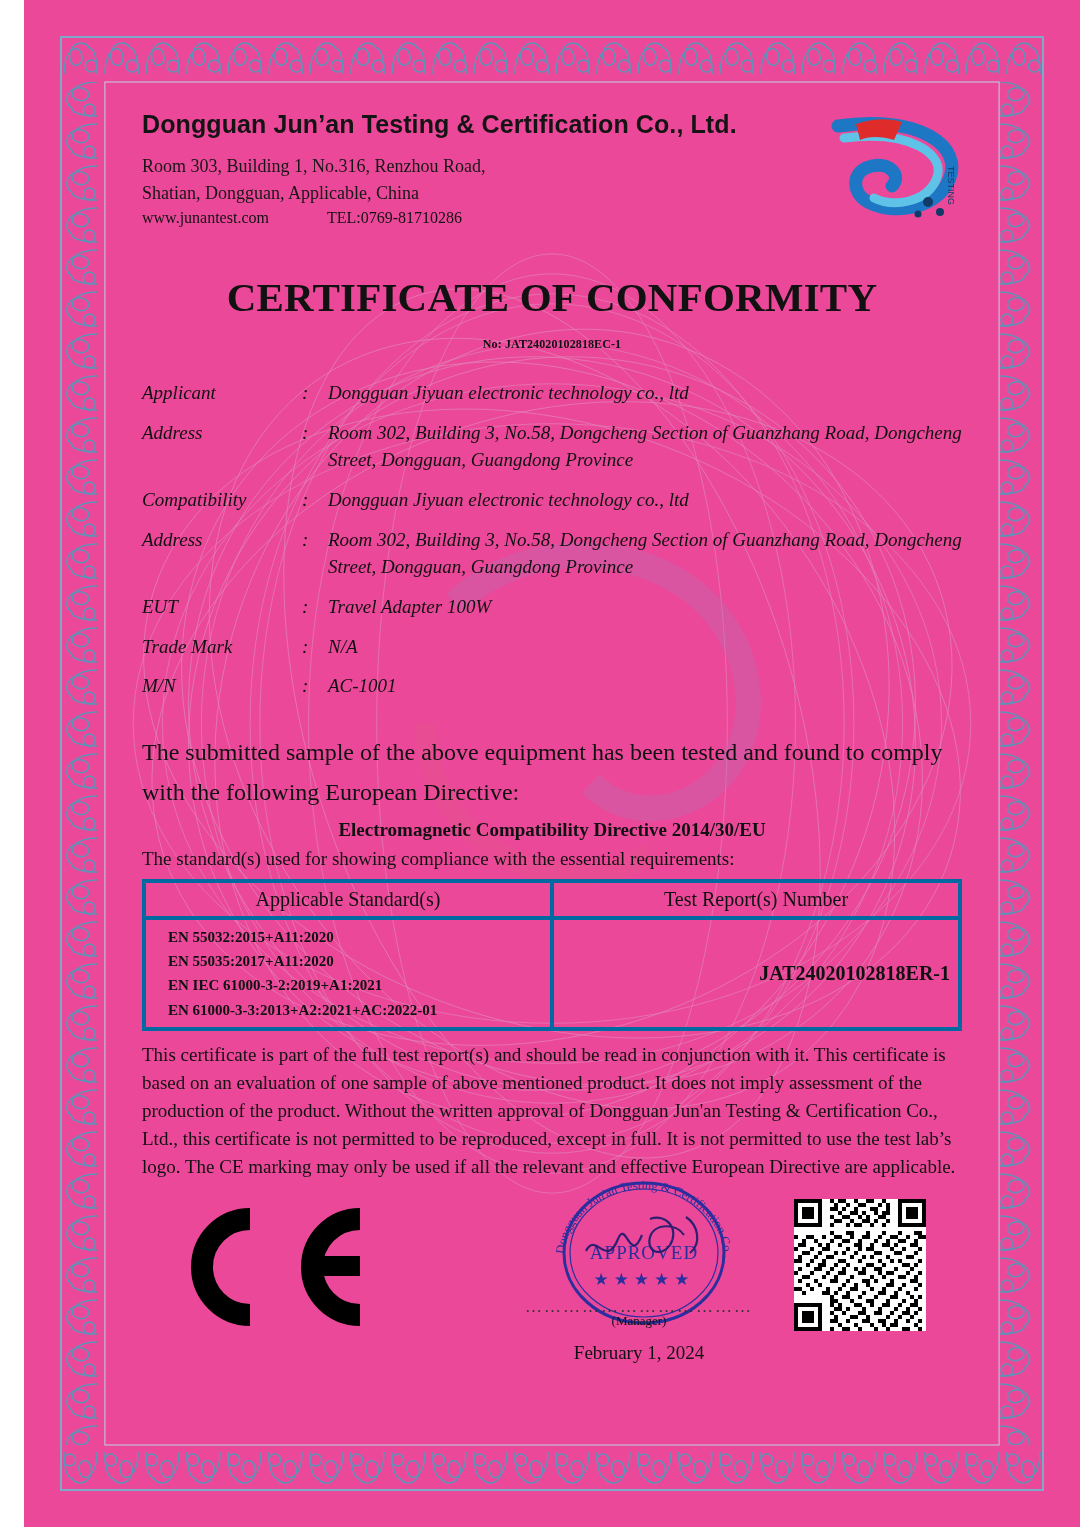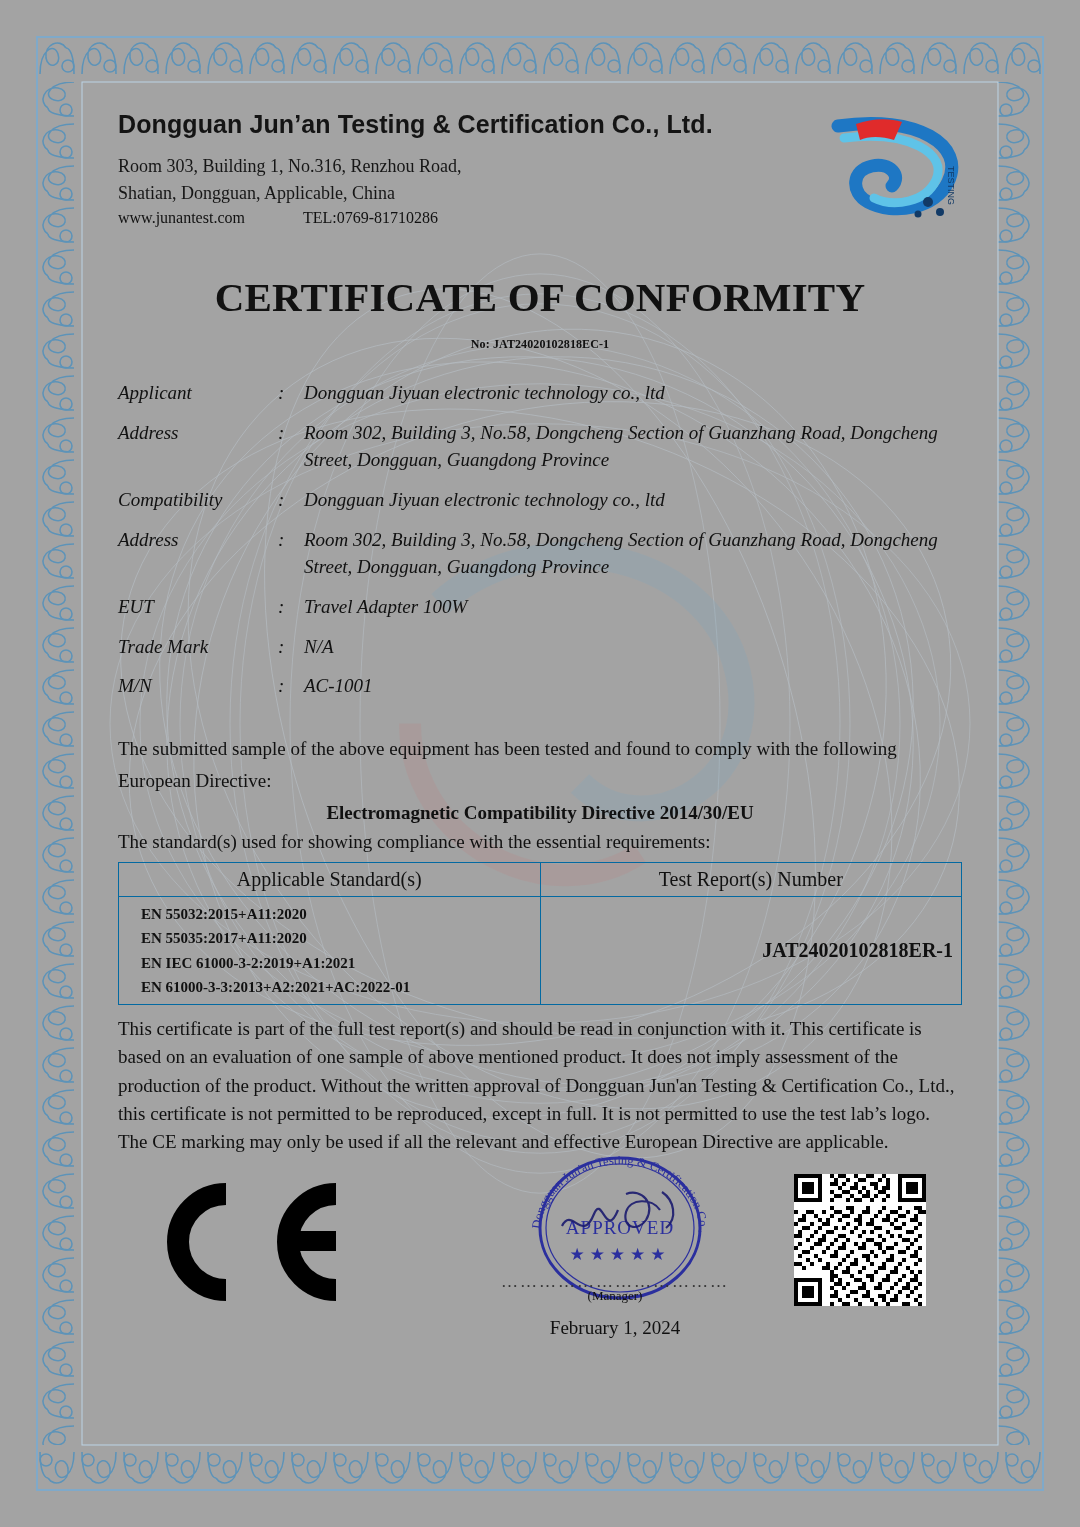--- a/index.html
+++ b/index.html
@@ -13,21 +13,22 @@
     font-family: "Liberation Serif", serif;
     color: #111;
     position: relative;
     overflow: hidden;
   }
 
   
   .page {
     position: absolute;
     inset: 0;
-    background: #a3a3a3;
+    background: #ec4899;
+    margin-left: 24px;
   }
   .border-outer {
     position: absolute;
     left: 36px; top: 36px; right: 36px; bottom: 36px;
     border: 2px solid #7fa9c9;
   }
   
   .deco {
     position: absolute;
     left: 36px; top: 36px; right: 36px; bottom: 36px;
@@ -103,21 +104,21 @@
   }
   table.fields td {
     vertical-align: top;
     padding: 6px 0 7px 0;
     line-height: 1.42;
   }
   td.f-label { width: 160px; }
   td.f-colon { width: 26px; }
 
   .para {
-    font-size: 19px;
+    font-size: 24px;
     line-height: 1.65;
     margin-top: 26px;
   }
   .directive {
     text-align: center;
     font-weight: bold;
     font-size: 19px;
     margin-top: 6px;
   }
   .std-intro {
@@ -126,21 +127,21 @@
   }
 
   table.standards {
     width: 100%;
     border-collapse: collapse;
     margin-top: 9px;
     table-layout: fixed;
   }
   table.standards th,
   table.standards td {
-    border: 1px solid #0369a1;
+    border: 4px solid #0369a1;
     padding: 5px 8px;
   }
   table.standards th {
     font-weight: normal;
     font-size: 20px;
     text-align: center;
   }
   .std-list {
     font-weight: bold;
     font-size: 15px;

